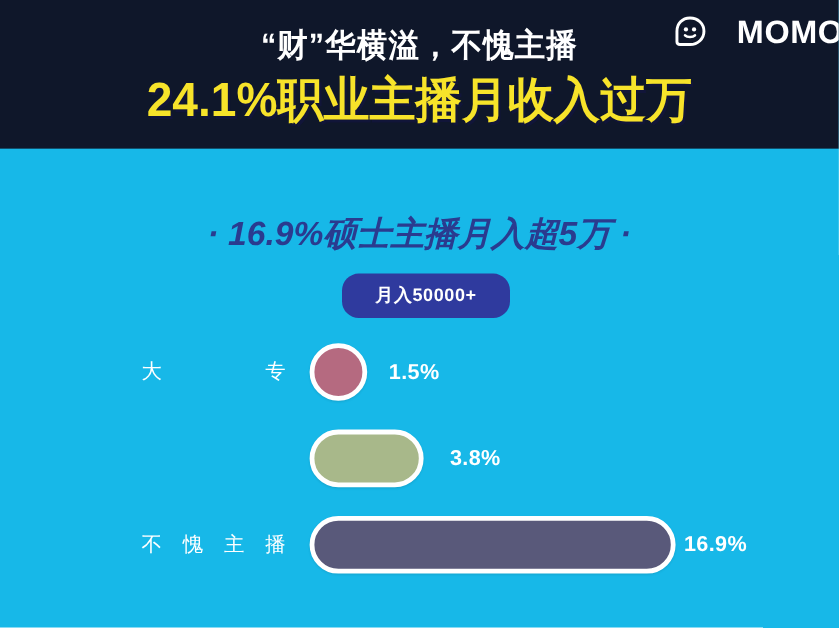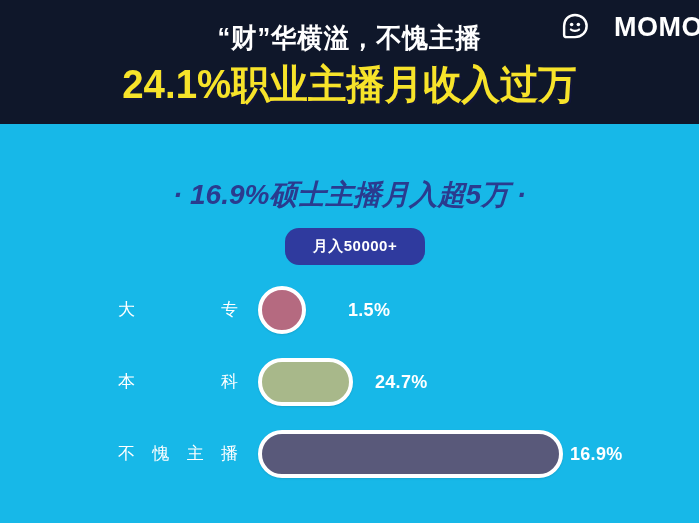--- a/index.html
+++ b/index.html
@@ -211,29 +211,28 @@
 
     <div class="badge">月入50000+</div>
 
     <div class="chart">
 
       <div class="row">
         <div class="row-label">大专</div>
         <div class="bar-track">
           <div class="bar" style="width:48px;background:#b56a80;"></div>
         </div>
-        <div class="row-value" style="left:324px;margin-left:24px;">1.5%</div>
+        <div class="row-value" style="left:324px;">1.5%</div>
       </div>
 
       <div class="row">
-        <div class="row-label">本科</div>
         <div class="bar-track">
           <div class="bar" style="width:95px;background:#a8b88a;"></div>
         </div>
-        <div class="row-value" style="left:375px;">24.7%</div>
+        <div class="row-value" style="left:375px;">3.8%</div>
       </div>
 
       <div class="row">
         <div class="row-label">不愧主播</div>
         <div class="bar-track">
           <div class="bar" style="width:305px;background:#59597a;"></div>
         </div>
         <div class="row-value" style="left:570px;text-align:center;">16.9%</div>
       </div>
 

